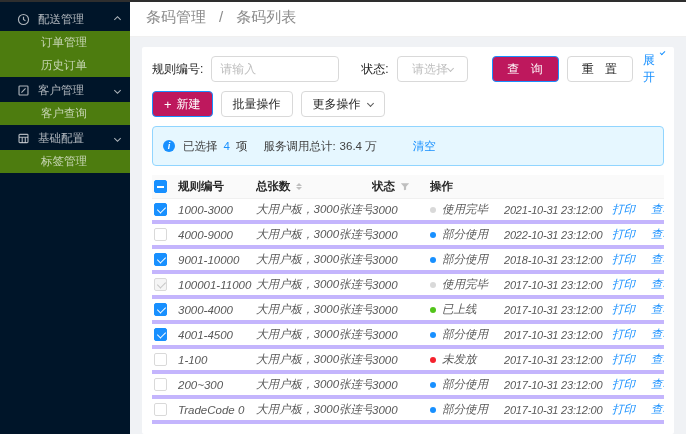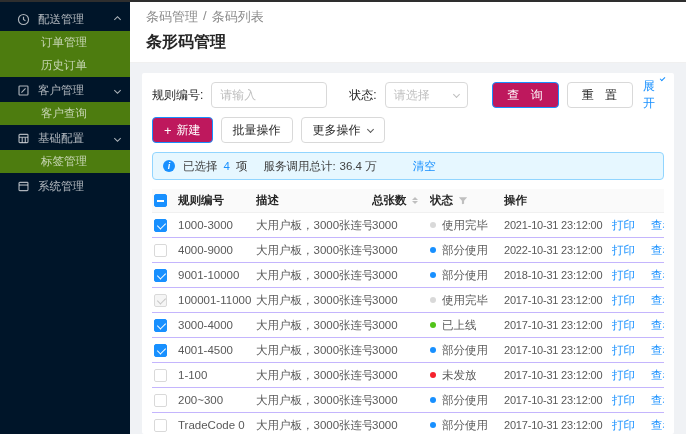--- a/index.html
+++ b/index.html
@@ -20,68 +20,68 @@
   .mi-icon { width:13px; height:13px; margin-right:8px; display:inline-flex; align-items:center; flex-shrink:0; }
   .mi-icon svg { width:13px; height:13px; }
   .mi-arrow { margin-left:auto; display:inline-flex; }
   .chev { width:5px; height:5px; border-right:1.2px solid currentColor; border-bottom:1.2px solid currentColor;
     display:inline-block; transform:rotate(45deg); }
   .chev.up { transform:rotate(-135deg); }
 
   
   .main { flex:1; display:flex; flex-direction:column; min-width:0; }
   .page-header { background:#fff; padding:8px 16px 9px; border-bottom:1px solid #f0f0f0; }
-  .breadcrumb { font-size:13px; color:#8c8c8c; display:flex; gap:5px; }
+  .breadcrumb { font-size:15px; color:#8c8c8c; display:flex; gap:13px; }
   .breadcrumb .last { color:#8c8c8c; }
   .page-title { font-size:16px; font-weight:700; color:#262626; margin-top:6px; }
   .content { flex:1; padding:10px 12px 0; min-height:0; }
   .card { background:#fff; border-radius:2px; padding:8px 10px; height:100%; overflow:hidden; }
 
   
   .filters { display:flex; align-items:center; height:28px; font-size:12px; color:#262626; }
   .f-label { white-space:nowrap; }
-  .f-input { width:116px; height:26px; border:1px solid #d9d9d9; border-radius:4px; margin-left:8px;
+  .f-input { width:128px; height:26px; border:1px solid #d9d9d9; border-radius:4px; margin-left:8px;
     padding:0 8px; font-size:12px; font-family:inherit; color:#262626; outline:none; }
   .f-input::placeholder { color:#bfbfbf; }
   .f-select { width:122px; height:26px; border:1px solid #d9d9d9; border-radius:4px; margin-left:8px;
-    display:flex; align-items:center; justify-content:space-between; padding:0 8px; color:#bfbfbf; cursor:pointer; }
+    display:flex; align-items:center; justify-content:center; padding:0 8px; color:#bfbfbf; cursor:pointer; }
   .f-select .chev { color:#bfbfbf; margin-top:-2px; }
   .ml22 { margin-left:22px; }
   .btn { height:26px; padding:0 11px; border-radius:4px; font-size:12px; border:1px solid #d9d9d9;
     background:#fff; color:#262626; cursor:pointer; display:inline-flex; align-items:center; gap:5px;
     font-family:inherit; white-space:nowrap; }
   .btn-primary { background:#be185d; border-color:#1890ff; color:#fff; }
   .btn-search { margin-left:24px; letter-spacing:4px; padding-left:14px; }
   .btn-reset { margin-left:8px; letter-spacing:4px; padding-left:14px; }
   .link { color:#1890ff; cursor:pointer; text-decoration:none; }
   .expand-link { margin-left:10px; display:inline-flex; align-items:flex-start; gap:4px; font-size:12px; }
   .expand-link .chev { margin-top:-2px; }
 
   
   .toolbar { display:flex; align-items:center; gap:8px; margin-top:8px; height:26px; }
   .plus { font-size:13px; line-height:1; }
   .btn .chev { color:#595959; margin-top:-2px; margin-left:2px; }
 
   
-  .alert { margin-top:9px; height:28px; background:#e6f7ff; border:1px solid #91d5ff; border-radius:4px;
+  .alert { margin-top:9px; height:40px; background:#e6f7ff; border:1px solid #91d5ff; border-radius:4px;
     display:flex; align-items:center; padding:0 10px; font-size:11.5px; color:#404040; gap:4px; }
   .info-icon { width:12px; height:12px; border-radius:50%; background:#1890ff; color:#fff; font-size:9px;
     display:inline-flex; align-items:center; justify-content:center; font-style:italic; font-weight:700;
     margin-right:4px; flex-shrink:0; }
   .info-icon::before { content:"i"; }
   .alert .count { color:#1890ff; margin:0 2px; }
   .alert .total-label { margin-left:12px; }
   .alert .clear { margin-left:32px; }
 
   
   .table { margin-top:9px; font-size:11.5px; }
   .thead, .trow { display:grid; grid-template-columns:26px 78px 116px 58px 74px 108px 1fr;
     align-items:center; }
   .thead { background:#fafafa; height:24px; color:#262626; font-weight:700; border-bottom:1px solid #f0f0f0; }
-  .trow { height:25px; border-bottom:1px solid #c4b5fd; color:#595959; }
+  .trow { height:25px; border-bottom:4px solid #c4b5fd; color:#595959;font-style:italic; }
   .td, .th { padding-right:6px; overflow:hidden; white-space:nowrap; display:flex; align-items:center; }
   .th { gap:0; }
   .td-time { font-size:11px; letter-spacing:-0.2px; color:#595959; }
   .td-ops { gap:16px; }
   .cb { width:13px; height:13px; border:1px solid #d9d9d9; border-radius:2px; background:#fff;
     display:inline-block; position:relative; cursor:pointer; margin-left:2px; }
   .cb.checked, .cb.indeterminate { background:#1890ff; border-color:#1890ff; }
   .cb.checked::after { content:""; position:absolute; left:3.5px; top:1px; width:4px; height:7px;
     border:solid #fff; border-width:0 1.5px 1.5px 0; transform:rotate(45deg); }
   .cb.indeterminate::after { content:""; position:absolute; left:2px; top:5px; width:7px; height:1.6px; background:#fff; }
@@ -144,39 +144,29 @@
           </svg>
       </span>
       <span>基础配置</span>
       <span class="mi-arrow">
           <span class="chev"></span>
         </span>
     </div>
     <div class="menu-item child">
       <span>标签管理</span>
     </div>
-    <div class="menu-item parent">
-      <span class="mi-icon">
-        <svg viewBox="0 0 16 16" fill="none" stroke="currentColor" stroke-width="1.4">
-            <rect x="2.5" y="3" width="11" height="10" rx="1"></rect>
-            <path d="M2.5 6.2h11"></path>
-          </svg>
-      </span>
-      <span>系统管理</span>
-    </div>
   </aside>
 
   <div class="main">
     <div class="page-header">
       <div class="breadcrumb">
         <span>条码管理</span>
         <span>/</span>
         <span class="last">条码列表</span>
       </div>
-      <div class="page-title">条形码管理</div>
     </div>
 
     <div class="content">
       <div class="card">
 
         <div class="filters">
           <span class="f-label">规则编号:</span>
           <input class="f-input" placeholder="请输入" style="">
           <span class="f-label ml22">状态:</span>
           <div class="f-select">
@@ -212,21 +202,20 @@
           <span>36.4 万</span>
           <span class="link clear">清空</span>
         </div>
 
         <div class="table">
           <div class="thead">
             <div class="th">
                 <span class="cb indeterminate"></span>
               </div>
             <div class="th">规则编号</div>
-            <div class="th">描述</div>
             <div class="th">
               <span>总张数</span>
               <span class="sorter">
                   <i class="up"></i>
                   <i class="down"></i>
                 </span>
             </div>
             <div class="th">
               <span>状态</span>
               <span class="filter-icon">

